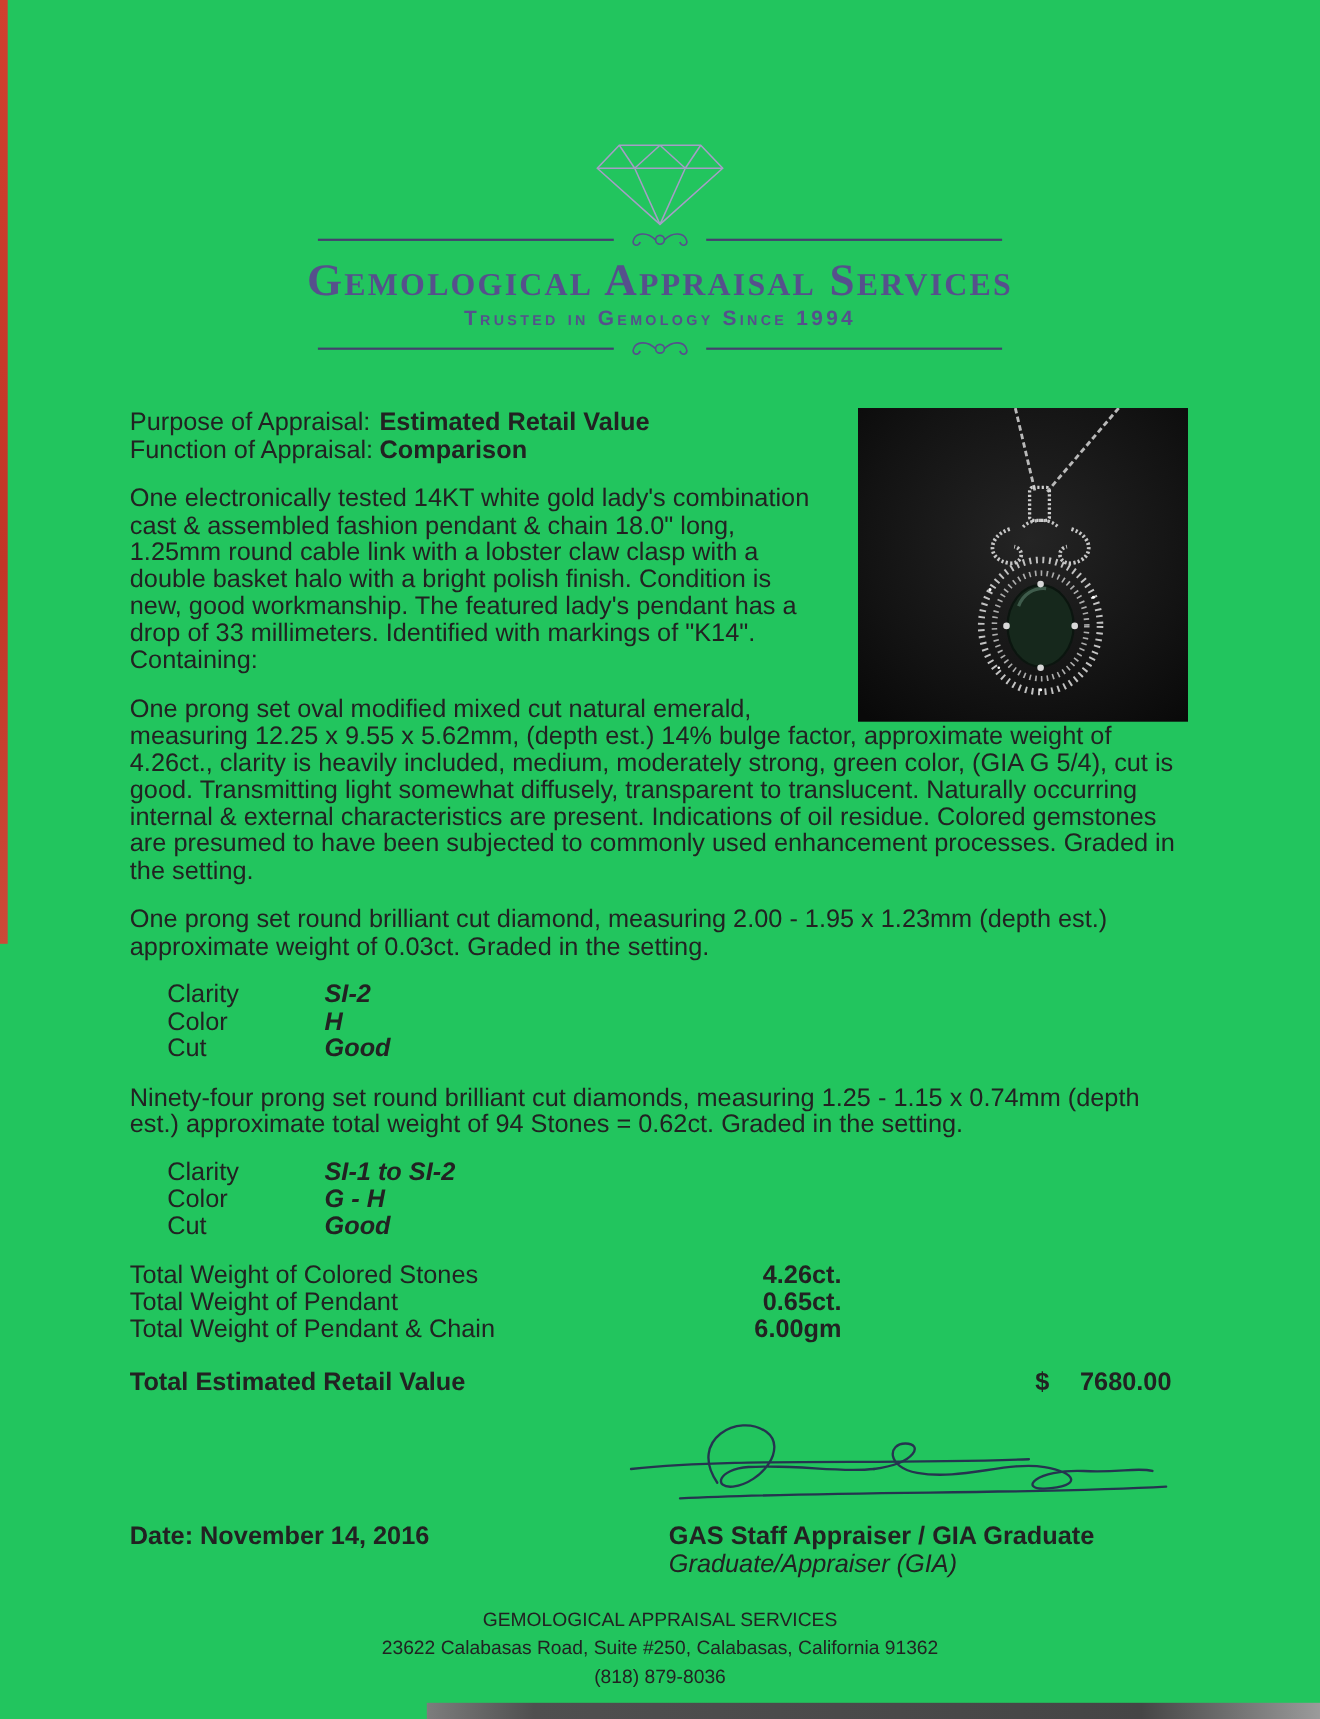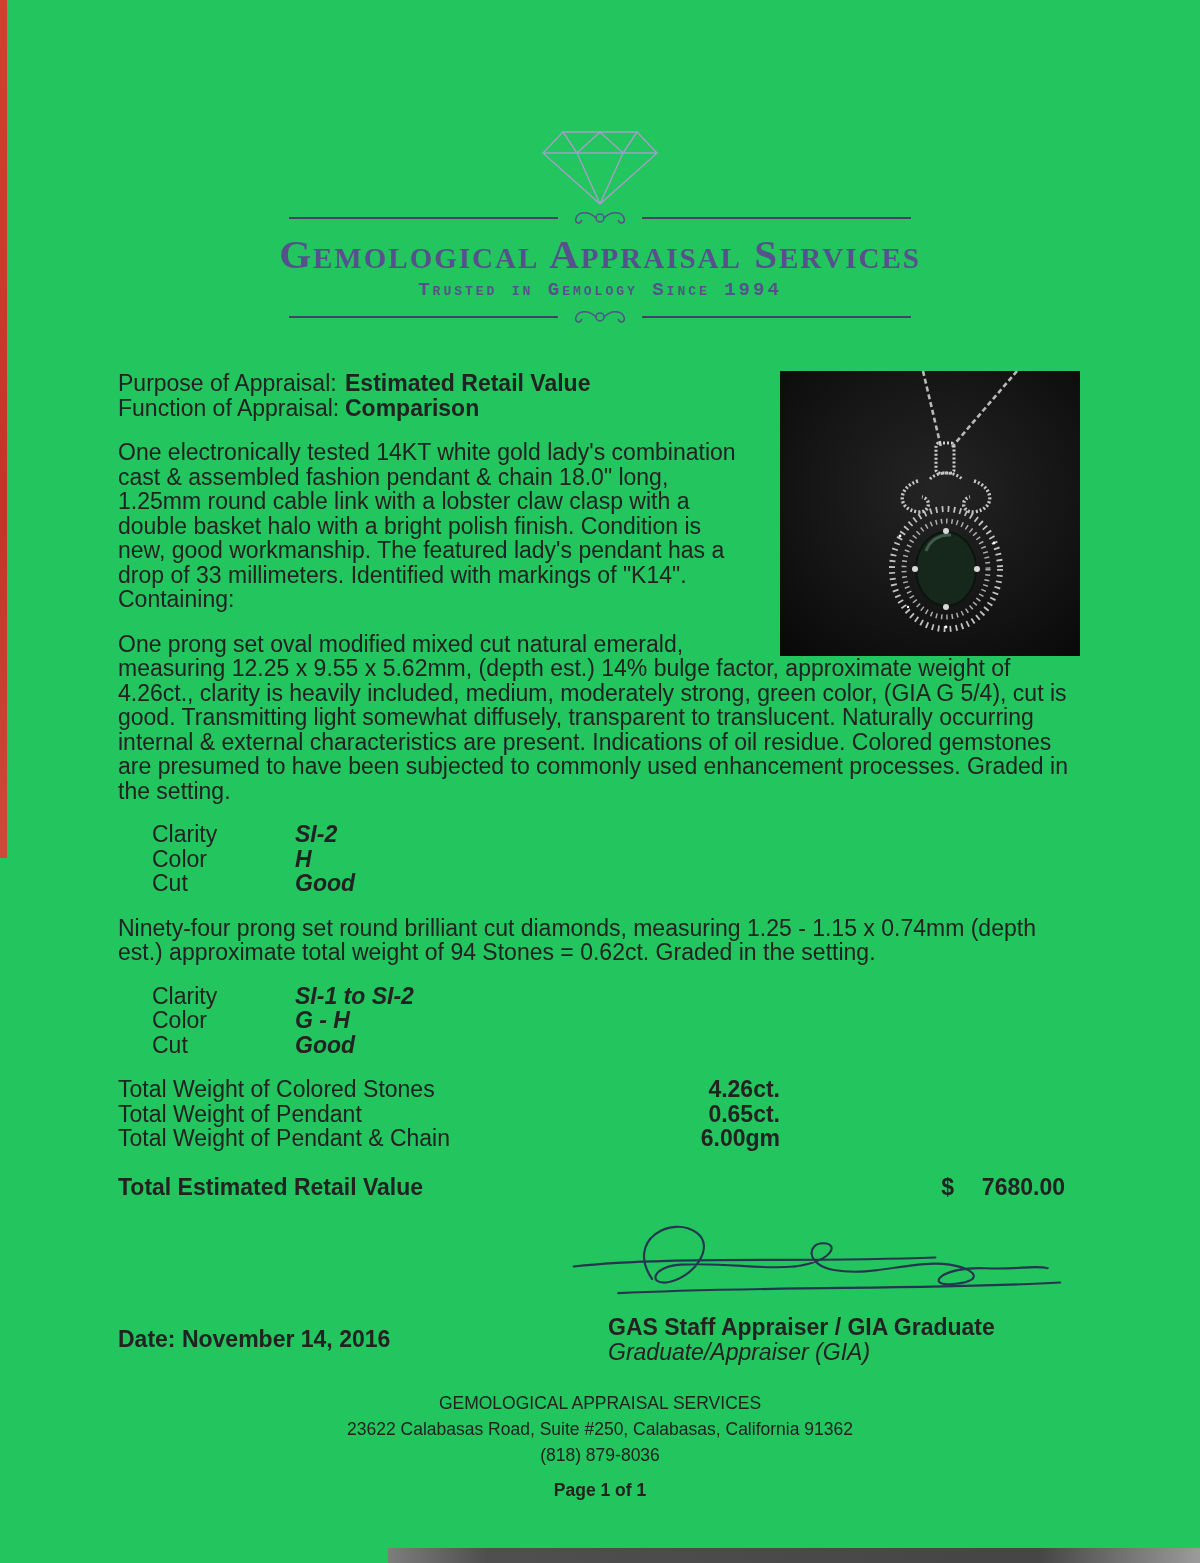--- a/index.html
+++ b/index.html
@@ -37,21 +37,21 @@
     margin: 4px 0 0;
     font-family: "Liberation Serif", serif;
     font-variant: small-caps;
     font-weight: 600;
     font-size: 41px;
     letter-spacing: 2px;
     line-height: 1.1;
     color: #56508c;
   }
   .tagline {
-    font-family: Liberation Mono, monospace;
+    font-family: Liberation Sans, sans-serif;
     font-variant: small-caps;
     font-weight: 600;
     font-size: 19px;
     letter-spacing: 3px;
     color: #56508c;
     margin: 2px 0 6px;
   }
 
   
   .content { padding: 44px 120px 0 118px; font-size: 23px; line-height: 24.5px; }
@@ -63,30 +63,30 @@
   }
   .kv-row { display: flex; }
   .kv-label { width: 227px; }
   .kv-value { font-weight: bold; }
   p.para { margin: 20px 0 0; }
   .grade-table { margin: 19px 0 0 34px; }
   .grade-row { display: flex; }
   .grade-label { width: 143px; }
   .grade-value { font-weight: bold; font-style: italic; }
   .totals { margin-top: 20px; }
-  .total-row { display: flex; gap: 15px; }
+  .total-row { display: flex; }
   .total-label { width: 562px; }
   .total-value { width: 85px; text-align: right; font-weight: bold; }
   .grand-total { display: flex; margin-top: 24px; font-weight: bold; padding-right: 15px; }
   .grand-label { flex: 1; }
   .grand-currency { margin-right: 16px; }
   .grand-amount { width: 95px; text-align: right; }
 
   .signature-wrap { margin: 14px 0 0 418px; height: 98px; }
-  .sig-row { display: flex; margin-top: 4px; align-items: center; }
+  .sig-row { display: flex; margin-top: 4px; }
   .date-label { width: 490px; font-weight: bold; }
   .appraiser-title { font-weight: bold; }
   .appraiser-sub { font-style: italic; }
 
   .footer { text-align: center; margin-top: 26px; font-size: 17.5px; line-height: 26px; color: #222; }
   .page-number { font-weight: bold; margin-top: 9px; }
 </style>
 </head>
 <body>
 
@@ -185,20 +185,21 @@
       <div class="kv-row">
         <span class="kv-label">Function of Appraisal:</span>
         <span class="kv-value">Comparison</span>
       </div>
     </div>
 
     <p class="para">One electronically tested 14KT white gold lady's combination cast &amp; assembled fashion pendant &amp; chain 18.0" long, 1.25mm round cable link with a lobster claw clasp with a double basket halo with a bright polish finish. Condition is new, good workmanship. The featured lady's pendant has a drop of 33 millimeters. Identified with markings of "K14".  Containing:</p>
 
     <p class="para">One prong set oval modified mixed cut natural emerald, measuring 12.25 x 9.55 x 5.62mm, (depth est.) 14% bulge factor, approximate weight of 4.26ct., clarity is heavily included, medium, moderately strong, green color, (GIA G 5/4), cut is good. Transmitting light somewhat diffusely, transparent to translucent. Naturally occurring internal &amp; external characteristics are present. Indications of oil residue. Colored gemstones are presumed to have been subjected to commonly used enhancement processes. Graded in the setting.</p>
 
+    <p class="para">One prong set round brilliant cut diamond, measuring 2.00 - 1.95 x 1.23mm (depth est.) approximate weight of 0.03ct. Graded in the setting.</p>
 
     <div class="grade-table">
       <div class="grade-row">
         <span class="grade-label">Clarity</span>
         <span class="grade-value">SI-2</span>
       </div>
       <div class="grade-row">
         <span class="grade-label">Color</span>
         <span class="grade-value">H</span>
       </div>

